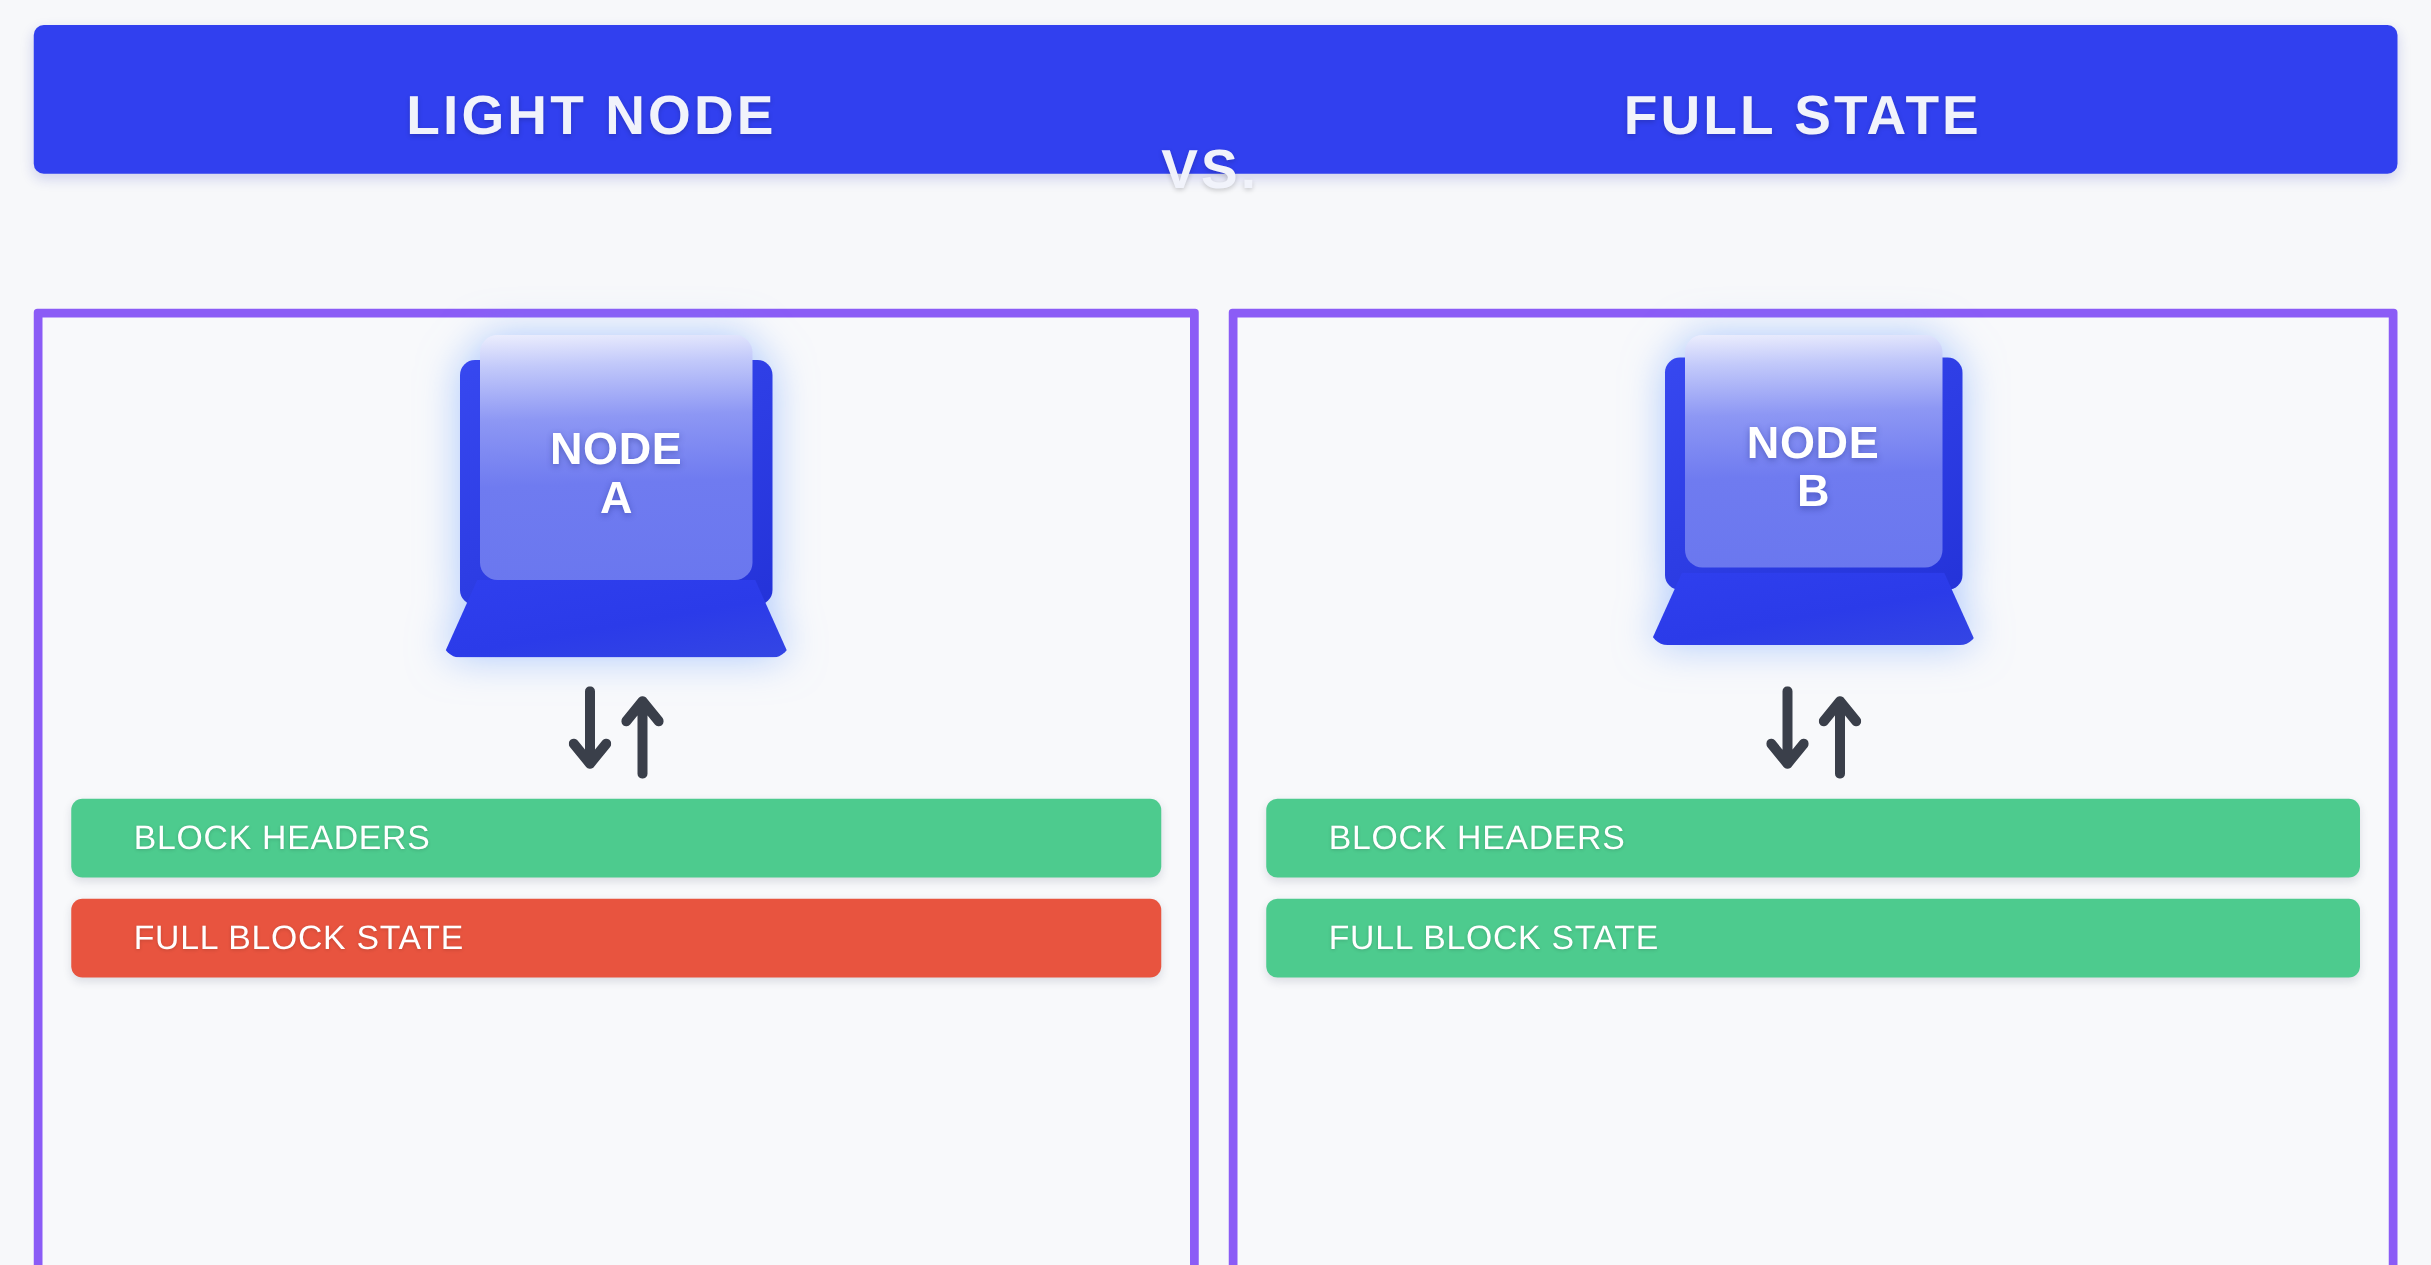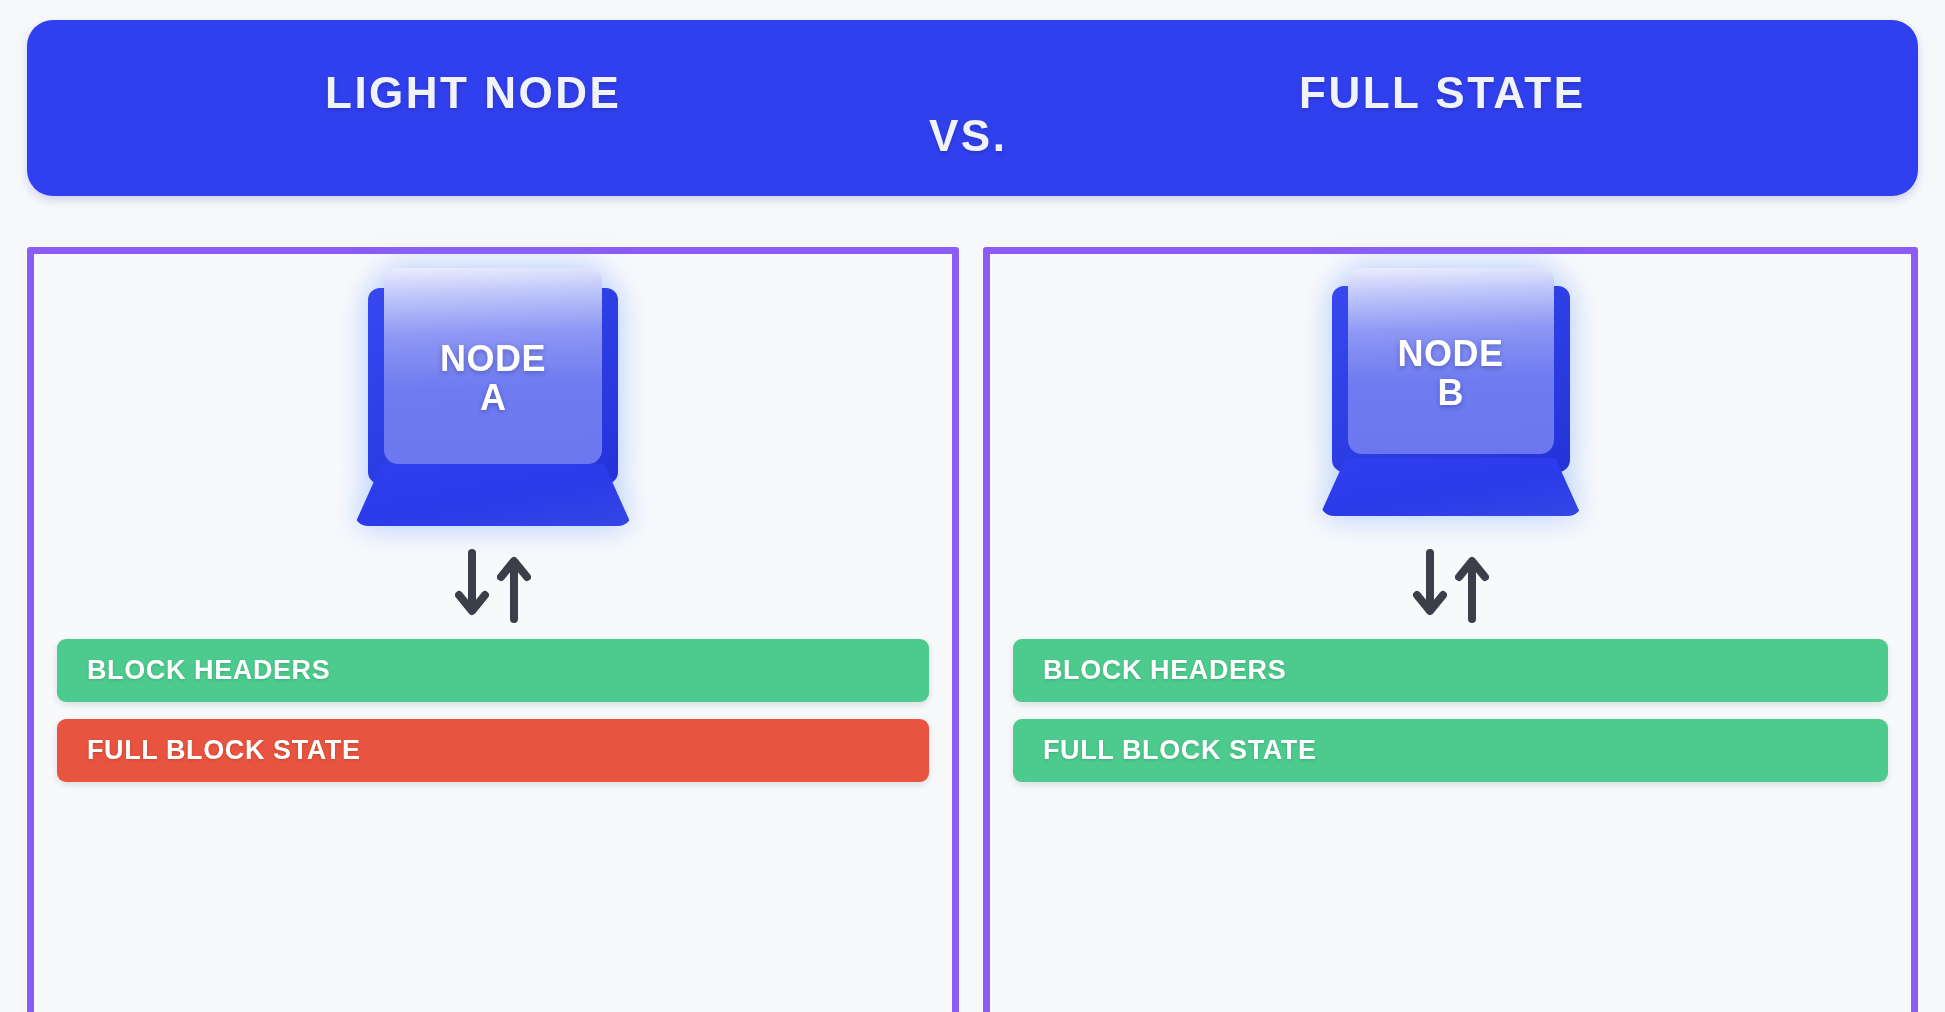--- a/index.html
+++ b/index.html
@@ -19,23 +19,23 @@
     height: 1012px;
     background: #f7f8fa;
   }
 
   
   .header-bar {
     position: absolute;
     left: 27px;
     top: 20px;
     width: 1891px;
-    height: 176px;
+    height: 119px;
     background: #3140ef;
-    border-radius: 26px;
+    border-radius: 8px;
     box-shadow: 0 4px 10px rgba(30, 40, 180, 0.18);
     display: flex;
     align-items: center;
   }
 
   .header-seg {
     position: absolute;
     color: #f1f3fb;
     font-weight: 700;
     font-size: 44px;
@@ -185,25 +185,26 @@
     height: 63px;
     border-radius: 9px;
     display: flex;
     align-items: center;
     padding-left: 30px;
     margin-bottom: 17px;
     box-shadow: 0 3px 7px rgba(40, 50, 80, 0.13);
   }
   .bar-label {
     color: #ffffff;
-    font-weight: 700;
+    font-weight: 400;
     font-size: 27px;
     letter-spacing: 0.6px;
     white-space: nowrap;
     text-shadow: 0 1px 3px rgba(0, 0, 0, 0.16);
+    margin-left: 20px;
   }
 </style>
 </head>
 <body>
 
 <div class="page">
 
   <div class="header-bar">
     <span class="header-seg left">LIGHT NODE</span>
     <span class="header-seg mid">VS.</span>

